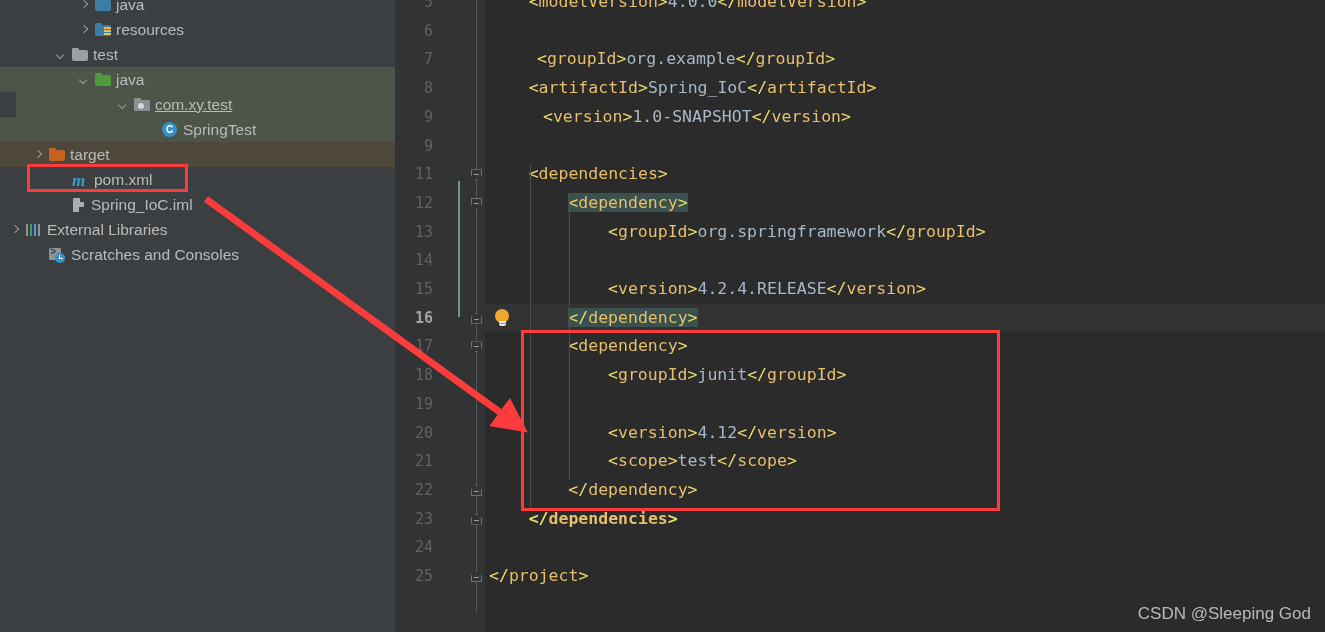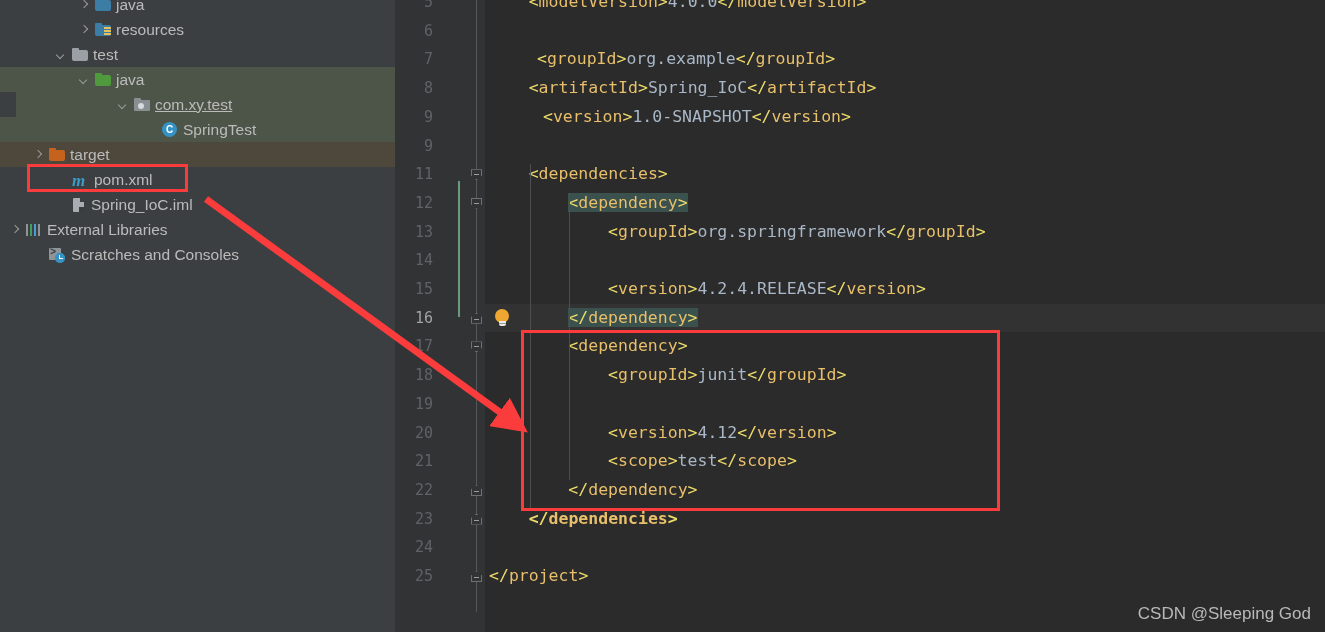--- a/index.html
+++ b/index.html
@@ -188,21 +188,21 @@
     position: absolute;
     right: 52px;
     width: 40px;
     text-align: right;
     font-family: "DejaVu Sans Mono", monospace;
     font-size: 15px;
     color: #606366;
     line-height: 28.7px;
     height: 28.7px;
   }
-  .lnum.current { color: #A4A3A3; }
+  .lnum.current { color: #A4A3A3; font-weight: bold; }
 
   
   #foldline {
     position: absolute;
     left: 81px; top: -8px;
     width: 1px; height: 620px;
     background: #555759;
   }
   
   #blockmark {

